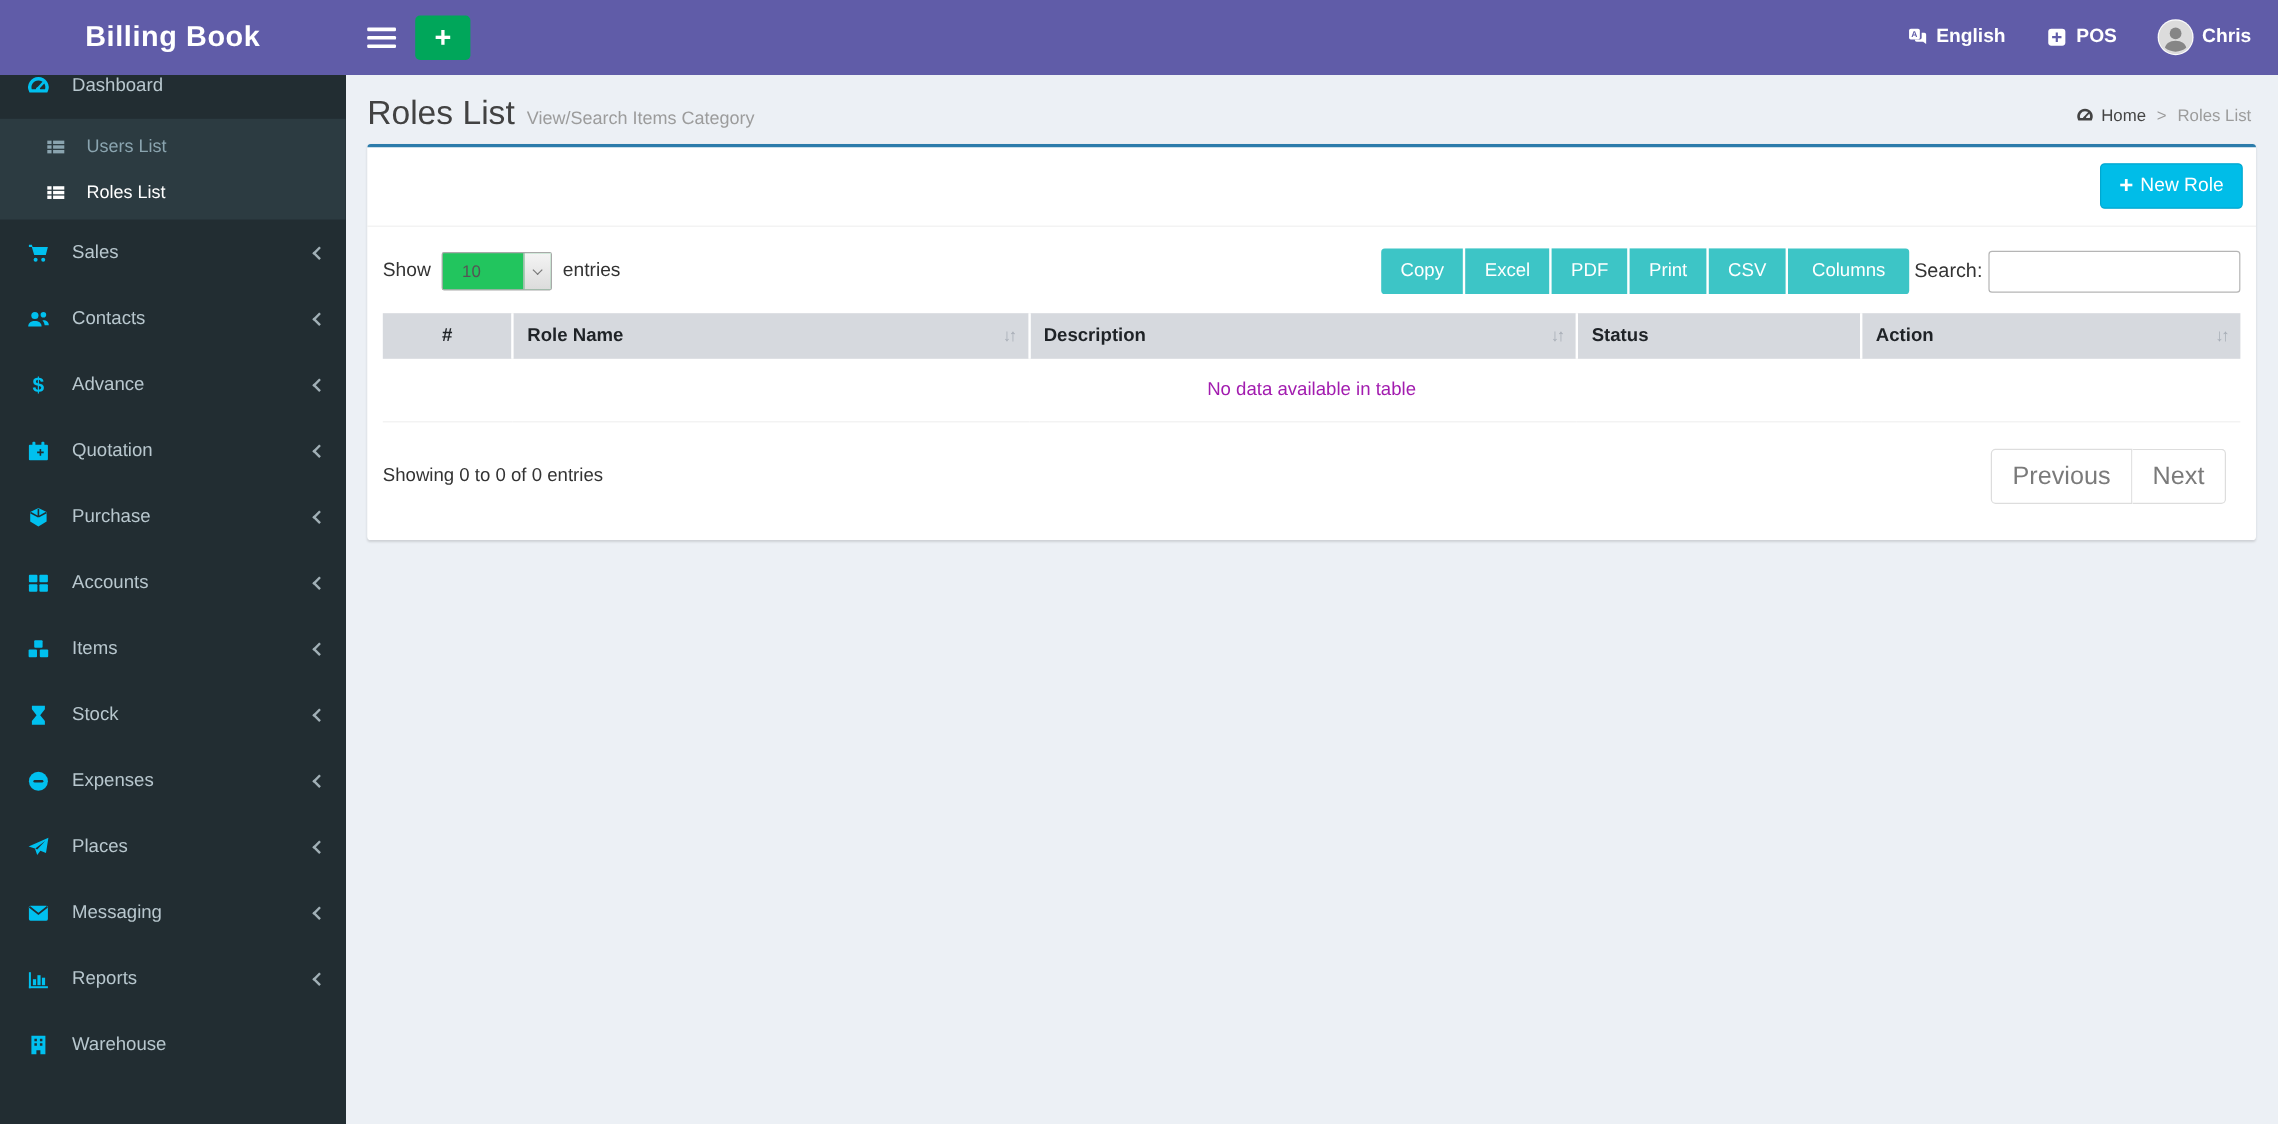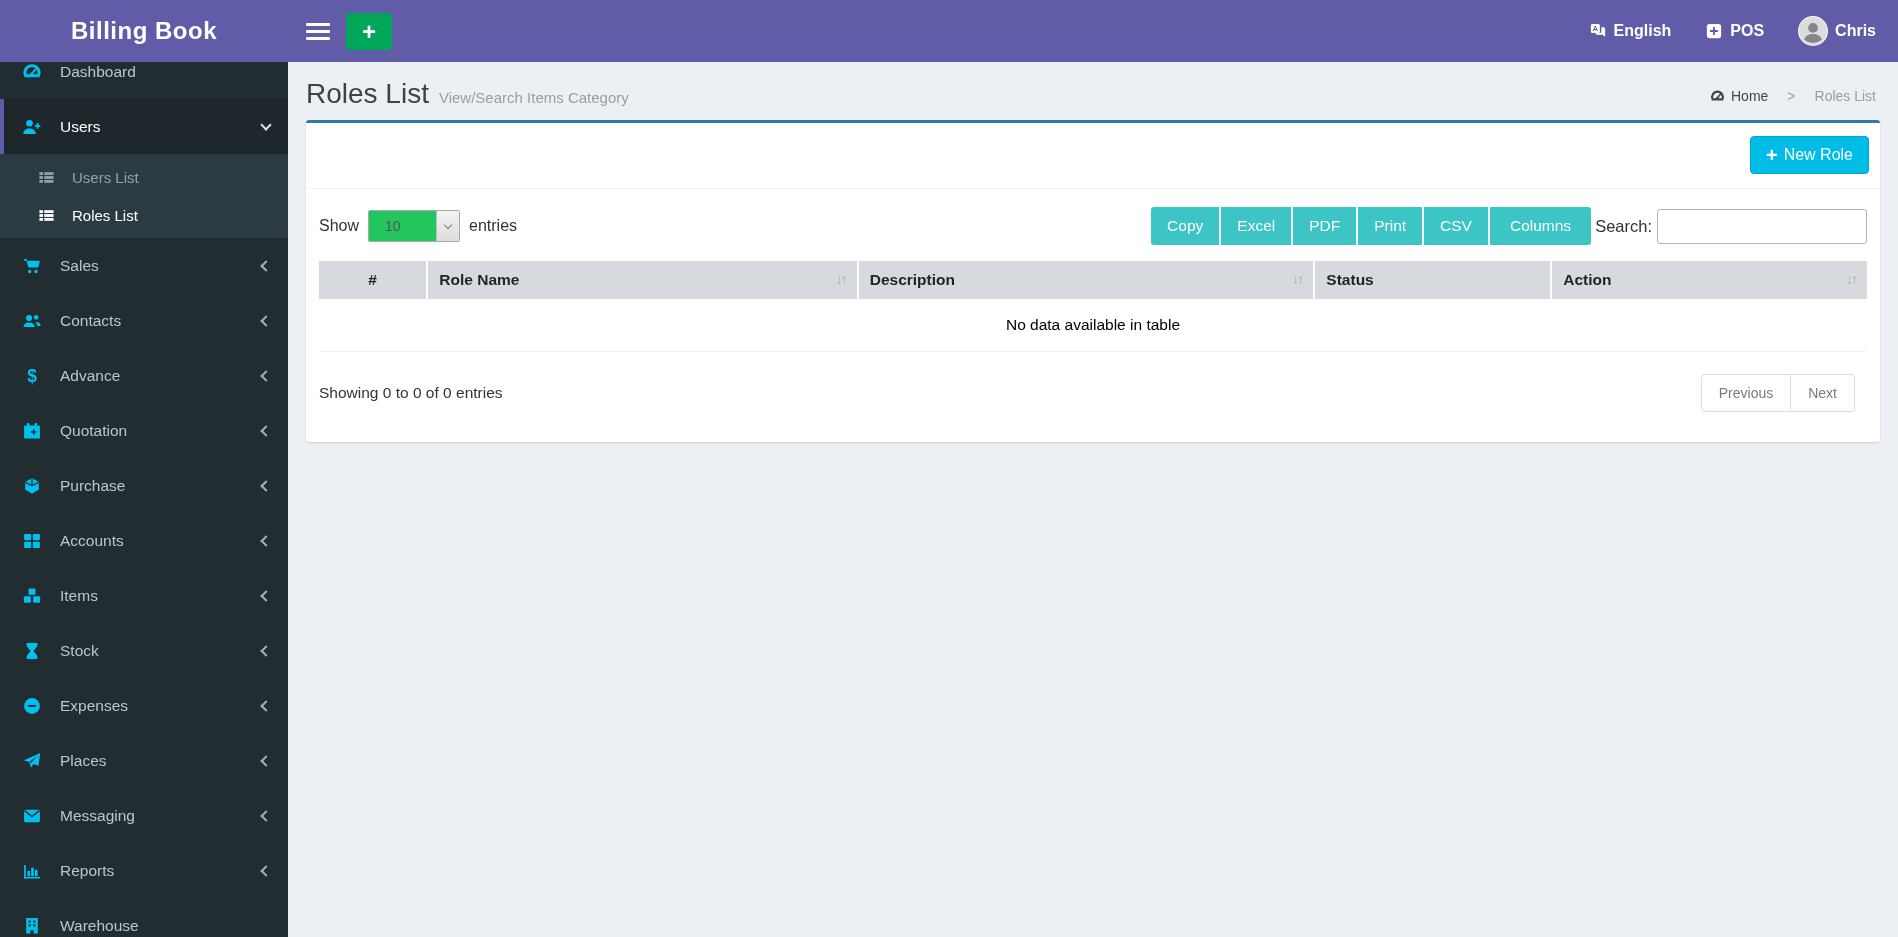--- a/index.html
+++ b/index.html
@@ -33,21 +33,21 @@
   .sub-item .sicon { width: 26px; margin-right: 8px; display: flex; color: #8aa4af; }
   .sub-item .sicon svg { width: 17px; height: 17px; fill: currentColor; }
   .sub-item.active { color: #fff; }
   .sub-item.active .sicon { color: #fff; }
 
   
   .content { margin-left: 288px; padding-top: 62px; }
   .page-head { position: relative; padding: 16px 18px 8px 18px; display: flex; align-items: baseline; }
   .page-title { font-size: 28px; font-weight: 500; color: #424242; }
   .page-subtitle { font-size: 15px; color: #9c9c9c; margin-left: 10px; }
-  .breadcrumb { position: absolute; right: 22px; top: 26px; display: flex; align-items: center; gap: 19px; font-size: 14px; color: #9c9c9c; }
+  .breadcrumb { position: absolute; right: 22px; top: 26px; display: flex; align-items: center; gap: 9px; font-size: 14px; color: #9c9c9c; }
   .crumb-home { display: flex; align-items: center; gap: 6px; color: #444; cursor: pointer; }
   .crumb-home svg { width: 15px; height: 15px; fill: #333; }
 
   .panel { margin: 2px 18px 0 18px; background: #fff; border-top: 3px solid #2c7cab; border-radius: 3px; box-shadow: 0 1px 2px rgba(0,0,0,.13); padding-bottom: 30px; }
   .panel-head { position: relative; height: 66px; border-bottom: 1px solid #f0f0f0; }
   .new-role-btn { position: absolute; right: 11px; top: 13px; display: flex; align-items: center; gap: 6px; background: #00bde8; border: 1px solid #00a7d0; border-radius: 4px; color: #fff; font-size: 16px; padding: 9px 15px; cursor: pointer; }
   .new-role-btn .plus { font-size: 20px; font-weight: bold; line-height: 14px; }
 
   .panel-body { padding: 14px 13px 0 13px; }
   .toolbar { display: flex; align-items: center; margin: 4px 0 16px 0; }
@@ -62,26 +62,26 @@
   .export-btn:first-child { border-radius: 3px 0 0 3px; }
   .export-btn:last-child { border-radius: 0 3px 3px 0; padding: 10px 20px; }
   .search-group { display: flex; align-items: center; gap: 5px; margin-left: 4px; font-size: 16.5px; color: #333; }
   .search-input { width: 210px; height: 35px; border: 1px solid #b5b5b5; border-radius: 3px; padding: 0 9px; font-size: 15px; font-family: "Liberation Sans", sans-serif; background: #fff; }
 
   table.roles { width: 100%; border-collapse: collapse; font-size: 15.5px; }
   table.roles th { background: #d6d9de; color: #1f2327; font-weight: bold; text-align: left; padding: 10px 11px; border-right: 2px solid #fff; cursor: pointer; }
   table.roles th:last-child { border-right: none; }
   table.roles th.center { text-align: center; }
   .sort-glyph { float: right; color: #a7adb6; font-size: 14px; letter-spacing: -2px; font-weight: normal; }
-  td.empty-cell { text-align: center; padding: 17px 10px; color: #000000; border-bottom: 1px solid #f1f1f1; margin-top: 24px; }
+  td.empty-cell { text-align: center; padding: 17px 10px; color: #a21caf; border-bottom: 1px solid #f1f1f1; margin-top: 24px; }
 
   .table-foot { display: flex; align-items: center; margin-top: 22px; }
   .summary { font-size: 15.5px; color: #333; }
   .pager { margin-left: auto; display: flex; margin-right: 12px; }
-  .page-btn { background: #fff; border: 1px solid #ddd; color: #7a7a7a; font-size: 14px; padding: 10px 17px; cursor: pointer; font-family: "Liberation Sans", sans-serif; }
+  .page-btn { background: #fff; border: 1px solid #ddd; color: #7a7a7a; font-size: 21px; padding: 10px 17px; cursor: pointer; font-family: "Liberation Sans", sans-serif; }
   .page-btn.prev { border-radius: 4px 0 0 4px; }
   .page-btn.next { border-radius: 0 4px 4px 0; border-left: none; }
 
   .hidden-defs { position: absolute; width: 0; height: 0; overflow: hidden; }
 </style>
 </head>
 <body>
 
 <svg class="hidden-defs" xmlns="http://www.w3.org/2000/svg">
   <defs>
@@ -213,29 +213,20 @@
 </header>
 
 <nav class="sidebar">
   <a class="side-item">
     <span class="sicon">
         <svg>
           <use href="#i-tacho"></use>
         </svg>
       </span>
     <span>Dashboard</span>
-  </a>
-  <a class="side-item active">
-    <span class="sicon">
-        <svg>
-          <use href="#i-userplus"></use>
-        </svg>
-      </span>
-    <span>Users</span>
-    <span class="chev down"></span>
   </a>
   <div class="submenu">
     <a class="sub-item">
       <span class="sicon">
           <svg>
             <use href="#i-list"></use>
           </svg>
         </span>
       <span>Users List</span>
     </a>

